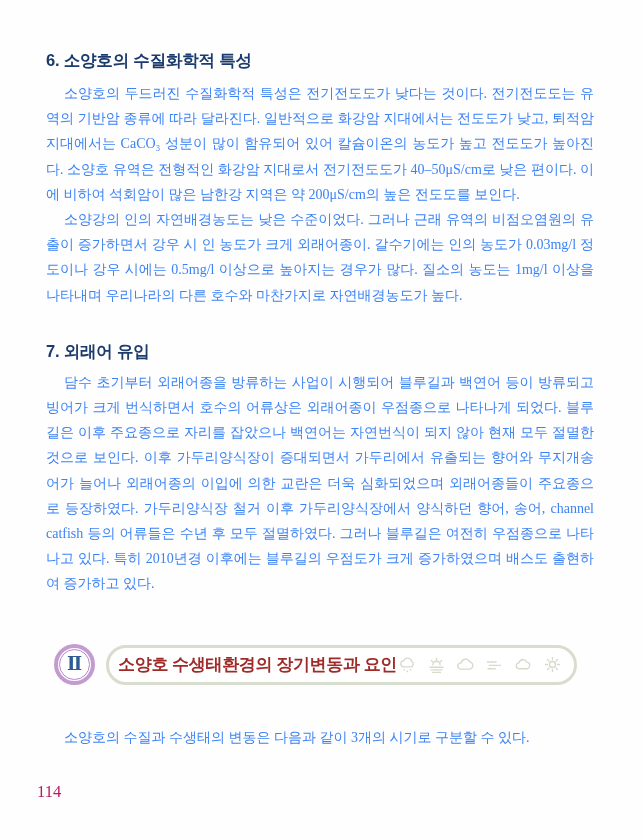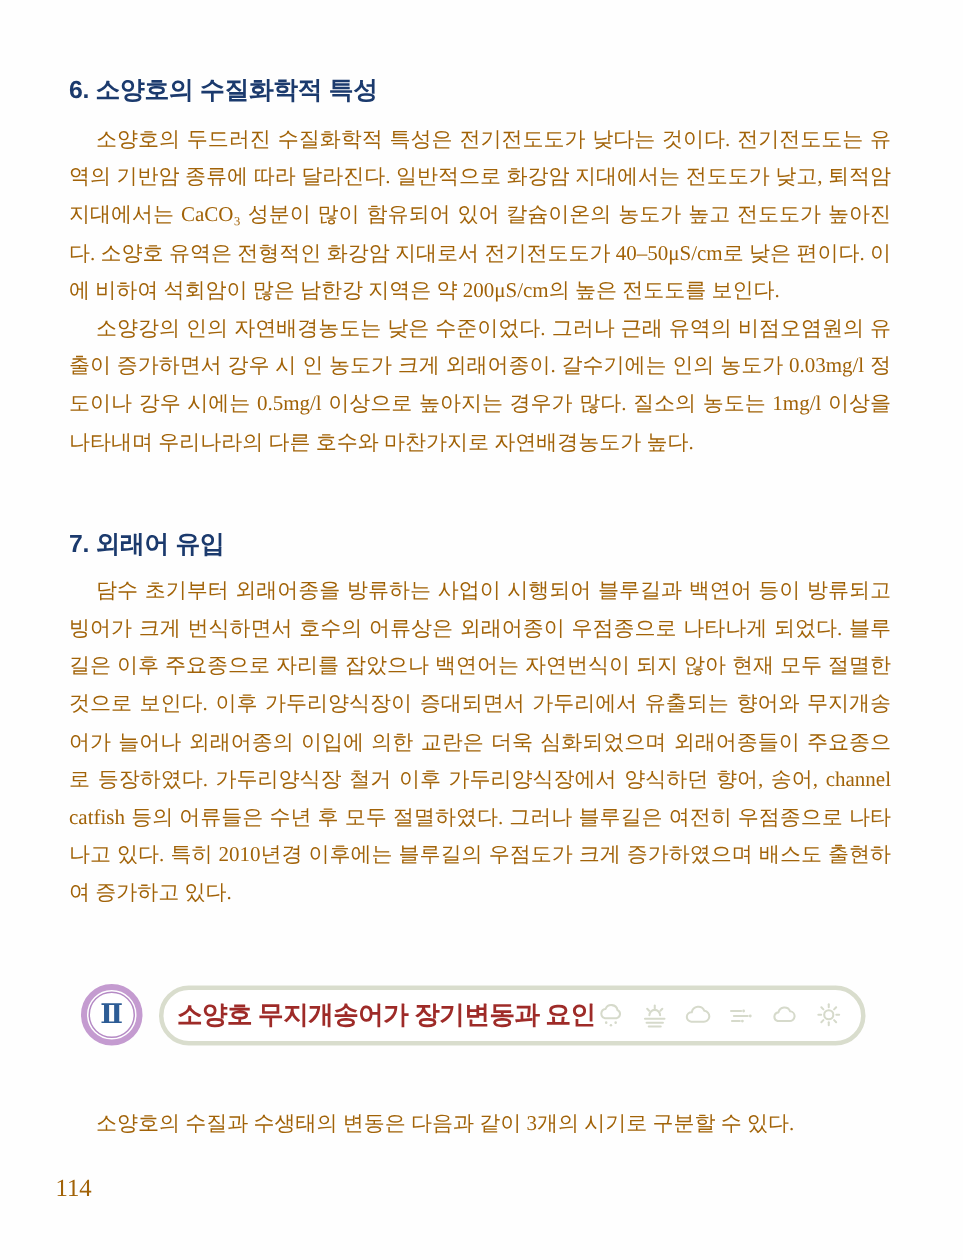--- a/index.html
+++ b/index.html
@@ -16,26 +16,26 @@
   }
   .section-heading {
     margin: 0 0 11px 0;
     font-family: "Liberation Sans", "DejaVu Sans", sans-serif;
     font-weight: bold;
     font-size: 16.5px;
     line-height: 20px;
     letter-spacing: -0.2px;
     color: #1b3a6d;
   }
-  .section-heading.second { margin-top: 45px; margin-bottom: 9px; }
+  .section-heading.second { margin-top: 33px; margin-bottom: 9px; }
   .body-para {
     margin: 0;
     font-size: 14px;
     line-height: 25.2px;
-    color: #a16207;
+    color: #3b82f6;
     text-align: justify;
     text-indent: 18px;
     word-break: normal;
   }
   .part-banner {
     margin-top: 46px;
     display: flex;
     align-items: center;
     height: 44px;
   }
@@ -99,21 +99,21 @@
   .banner-icons .wicon { display: inline-flex; width: 21px; height: 21px; }
   .banner-icons svg { width: 21px; height: 21px; stroke: #d6dacb; fill: none; stroke-width: 1.3; stroke-linecap: round; stroke-linejoin: round; }
   .banner-icons svg .dot { fill: #d6dacb; stroke: none; }
   .closing-para { margin-top: 38px; }
   .page-number {
     position: absolute;
     left: 37px;
     top: 782px;
     font-family: "Liberation Serif", "DejaVu Serif", serif;
     font-size: 16.5px;
-    color: #a16207;
+    color: #be185d;
   }
 </style>
 </head>
 <body>
 
 <div class="page">
 
   <h2 class="section-heading">6. 소양호의 수질화학적 특성</h2>
 
   <p class="body-para">소양호의 두드러진 수질화학적 특성은 전기전도도가 낮다는 것이다. 전기전도도는 유역의 기반암 종류에 따라 달라진다. 일반적으로 화강암 지대에서는 전도도가 낮고, 퇴적암 지대에서는 CaCO₃ 성분이 많이 함유되어 있어 칼슘이온의 농도가 높고 전도도가 높아진다. 소양호 유역은 전형적인 화강암 지대로서 전기전도도가 40–50μS/cm로 낮은 편이다. 이에 비하여 석회암이 많은 남한강 지역은 약 200μS/cm의 높은 전도도를 보인다.</p>
@@ -121,21 +121,21 @@
 
   <h2 class="section-heading second">7. 외래어 유입</h2>
 
   <p class="body-para">담수 초기부터 외래어종을 방류하는 사업이 시행되어 블루길과 백연어 등이 방류되고 빙어가 크게 번식하면서 호수의 어류상은 외래어종이 우점종으로 나타나게 되었다. 블루길은 이후 주요종으로 자리를 잡았으나 백연어는 자연번식이 되지 않아 현재 모두 절멸한 것으로 보인다. 이후 가두리양식장이 증대되면서 가두리에서 유출되는 향어와 무지개송어가 늘어나 외래어종의 이입에 의한 교란은 더욱 심화되었으며 외래어종들이 주요종으로 등장하였다. 가두리양식장 철거 이후 가두리양식장에서 양식하던 향어, 송어, channel catfish 등의 어류들은 수년 후 모두 절멸하였다. 그러나 블루길은 여전히 우점종으로 나타나고 있다. 특히 2010년경 이후에는 블루길의 우점도가 크게 증가하였으며 배스도 출현하여 증가하고 있다.</p>
 
   <div class="part-banner">
     <div class="part-number-badge">
       <span class="part-numeral">Ⅱ</span>
     </div>
     <div class="part-pill">
-      <span class="part-title">소양호 무지개송어가 장기변동과 요인</span>
+      <span class="part-title">소양호 수생태환경의 장기변동과 요인</span>
       <span class="banner-icons">
         <span class="wicon">
           <svg viewBox="0 0 20 20">
             <path d="M6 12.2a3 3 0 0 1 .4-5.9 4 4 0 0 1 7.6.8 2.7 2.7 0 0 1-.7 5.1z"></path>
             <circle class="dot" cx="6.8" cy="15" r="0.8"></circle>
             <circle class="dot" cx="9.8" cy="16.6" r="0.8"></circle>
             <circle class="dot" cx="12.8" cy="15" r="0.8"></circle>
           </svg>
         </span>
         <span class="wicon">

